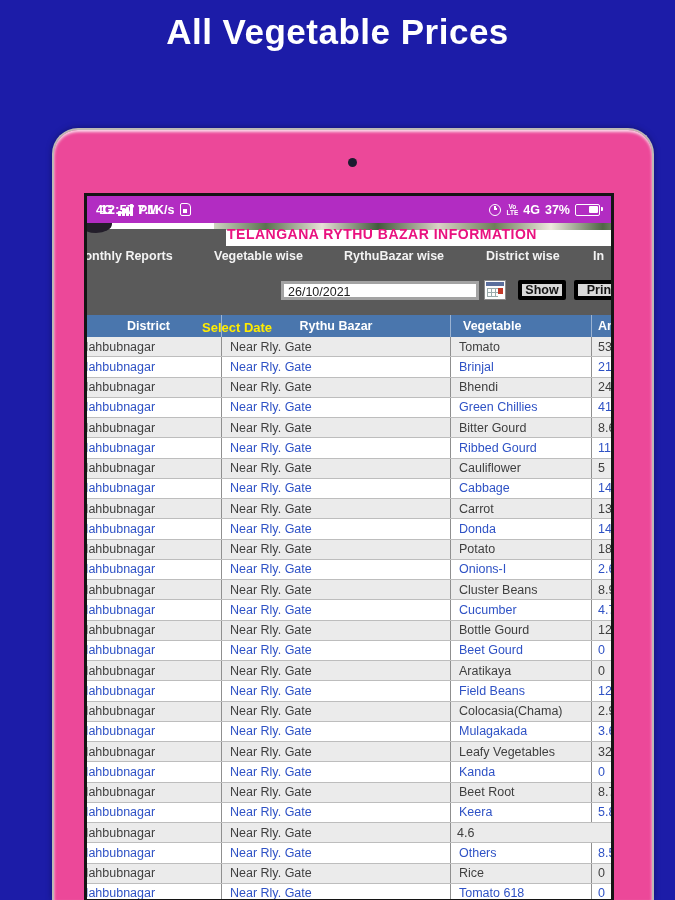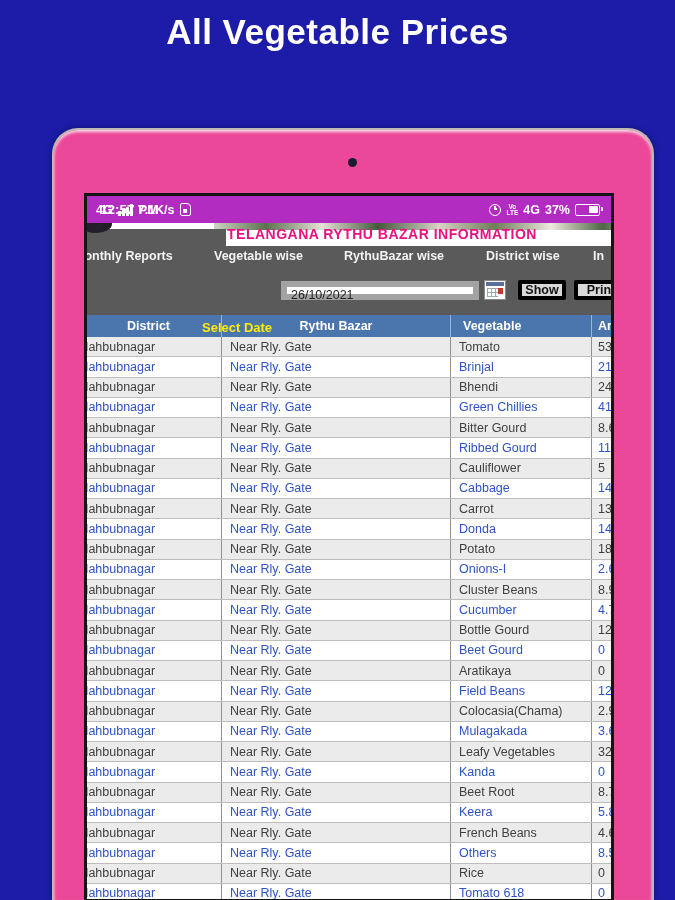--- a/index.html
+++ b/index.html
@@ -40,21 +40,21 @@
   .photo-strip{position:absolute;left:138px;top:0;right:-10px;height:7px;opacity:.9;
      background:linear-gradient(90deg,#c9d0ba 0%,#49633c 12%,#e5ded2 25%,#2f4827 38%,#d6cdbf 52%,#5d7046 65%,#ece6da 78%,#3c5531 90%,#cfc6b8 100%);}
   .gray-patch{position:absolute;left:0;top:6px;width:150px;height:17px;background:#5a5a5a;}
   .logo-blob{position:absolute;left:4px;top:-8px;width:32px;height:18px;background:#231e2a;border-radius:50%;}
   .site-title{position:absolute;left:151px;top:3px;color:#e91280;font-weight:bold;font-size:14px;
               letter-spacing:0.5px;white-space:nowrap;}
   .menu-bar{position:relative;height:20px;background:#5a5a5a;}
   .menu-item{position:absolute;top:3px;color:#f3f3f3;font-weight:bold;font-size:12.5px;white-space:nowrap;cursor:pointer;}
   .filter-area{position:relative;height:49px;background:#5a5a5a;}
   .sel-label{position:absolute;left:126px;top:18px;color:#ffec00;font-weight:bold;font-size:13px;margin-top:36px;}
-  .date-input{position:absolute;left:205px;top:15px;width:198px;height:19px;background:#fff;border:6px solid #a3a3a3;
+  .date-input{position:absolute;left:205px;top:15px;width:198px;height:19px;background:#fff;border:3px solid #a3a3a3;
               font-size:12.5px;color:#222;padding-left:4px;line-height:17px;font-family:"Liberation Sans",sans-serif;}
   .cal-btn{position:absolute;left:408px;top:14px;width:22px;height:20px;background:#fdfdfd;border:1px solid #8a8a8a;}
   .cal-btn::before{content:'';position:absolute;left:1px;top:1px;right:1px;height:4px;background:#5b6f9d;}
   .cal-btn::after{content:'';position:absolute;right:2px;top:7px;width:5px;height:6px;background:#c23a2a;}
   .cal-grid{position:absolute;left:2px;top:7px;width:11px;height:9px;
             background:linear-gradient(#9aa 1px,transparent 1px),linear-gradient(90deg,#9aa 1px,transparent 1px);
             background-size:4px 4px;}
   .btn{position:absolute;top:14px;height:20px;background:#d9d9d9;border:4px solid #000000;border-radius:2px;
        display:flex;align-items:center;justify-content:center;font-weight:bold;font-size:12.5px;color:#141414;cursor:pointer;}
   .btn-show{left:442px;width:48px;}
@@ -287,21 +287,20 @@
             </div>
             <div class="row even">
               <div class="c c1">Mahbubnagar</div>
               <div class="c c2">Near Rly. Gate</div>
               <div class="c c3">Keera</div>
               <div class="c c4">5.8</div>
             </div>
             <div class="row odd">
               <div class="c c1">Mahbubnagar</div>
               <div class="c c2">Near Rly. Gate</div>
-              <div class="c c3">French Beans</div>
               <div class="c c4">4.6</div>
             </div>
             <div class="row even">
               <div class="c c1">Mahbubnagar</div>
               <div class="c c2">Near Rly. Gate</div>
               <div class="c c3">Others</div>
               <div class="c c4">8.5</div>
             </div>
             <div class="row odd">
               <div class="c c1">Mahbubnagar</div>

